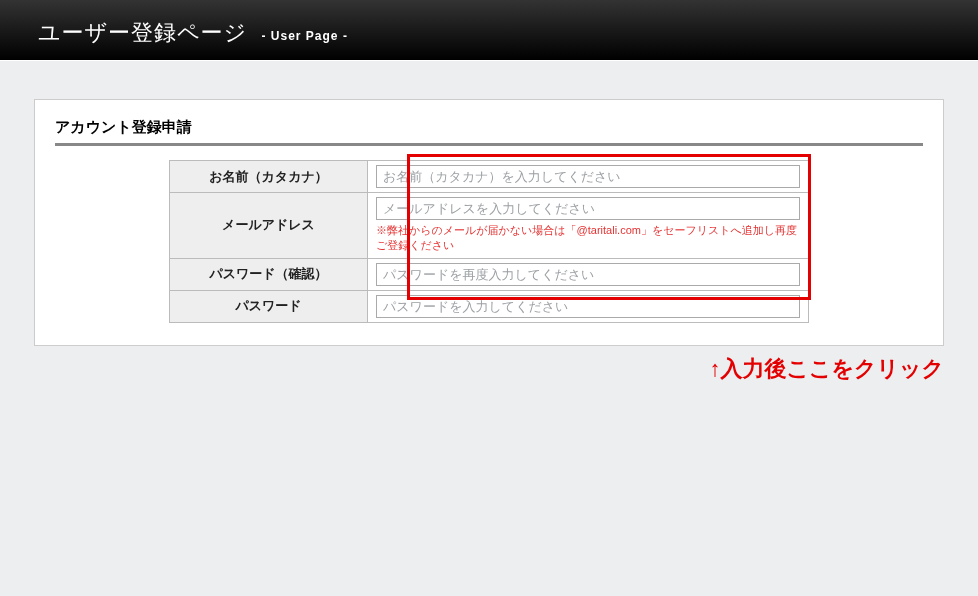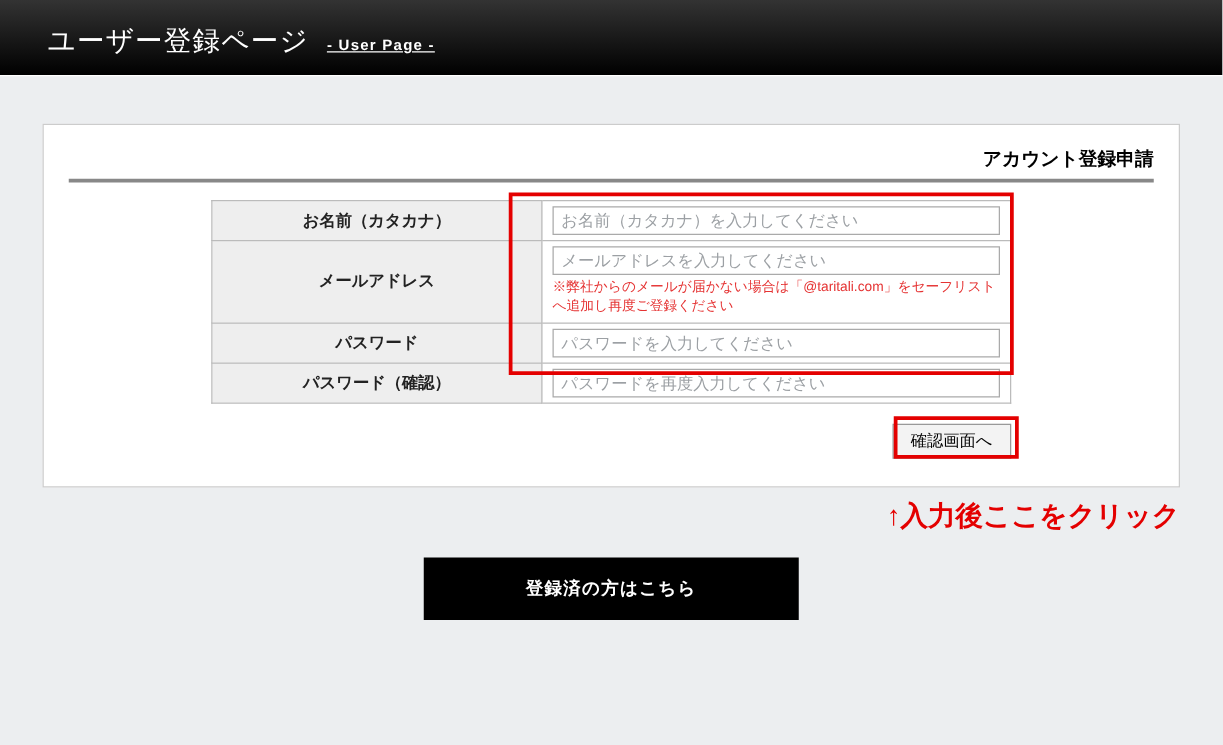--- a/index.html
+++ b/index.html
@@ -21,58 +21,56 @@
     font-size: 22px;
     font-weight: normal;
     display: inline;
     letter-spacing: 1px;
   }
   .header-sub {
     font-size: 12px;
     font-weight: bold;
     margin-left: 10px;
     letter-spacing: 1px;
-    text-decoration: underline;
   }
   .content {
     padding: 38px 34px 0 34px;
   }
   .card {
     background: #fff;
     border: 1px solid #ccc;
     padding: 18px 20px 22px 20px;
     position: relative;
   }
   .section-title {
     font-size: 15px;
     font-weight: bold;
     padding-bottom: 6px;
     border-bottom: 3px solid #888;
     margin-bottom: 14px;
-    text-align: right;
   }
   .form-area {
     margin: 0 auto;
     width: 640px;
     position: relative;
   }
   .form-table {
     width: 100%;
     border-collapse: collapse;
   }
   .form-table td {
     border: 1px solid #bbb;
     padding: 4px 8px;
     font-size: 13px;
     vertical-align: middle;
   }
   .form-table td.lbl {
     background: #eee;
     text-align: center;
-    width: 264px;
+    width: 198px;
     font-weight: bold;
     color: #222;
   }
   .form-table input[type=text],
   .form-table input[type=password] {
     width: 100%;
     padding: 3px 6px;
     font-size: 13px;
     border: 1px solid #aaa;
     color: #333;
@@ -161,39 +159,35 @@
           </td>
         </tr>
         <tr>
           <td class="lbl">メールアドレス</td>
           <td>
             <input type="text" placeholder="メールアドレスを入力してください" style="">
             <div class="hint">※弊社からのメールが届かない場合は「@taritali.com」をセーフリストへ追加し再度ご登録ください</div>
           </td>
         </tr>
         <tr>
+          <td class="lbl">パスワード（確認）</td>
+          <td>
+            <input type="password" placeholder="パスワードを再度入力してください" style="">
+          </td>
+        </tr>
+        <tr>
           <td class="lbl">パスワード</td>
           <td>
             <input type="password" placeholder="パスワードを入力してください" style="">
           </td>
         </tr>
-        <tr>
-          <td class="lbl">パスワード（確認）</td>
-          <td>
-            <input type="password" placeholder="パスワードを再度入力してください" style="">
-          </td>
-        </tr>
       </tbody>
         </table>
 
-      <div class="btn-row">
-        <div class="red-box-btn"></div>
-        <button class="confirm-btn">確認画面へ</button>
-      </div>
     </div>
   </div>
 </div>
 
 <div class="annotation">↑入力後ここをクリック</div>
 
 <div class="big-buttons">
-  <div class="big-btn">登録済の方はこちら</div><br>
+  <br>
 </div>
 
 </body></html>

